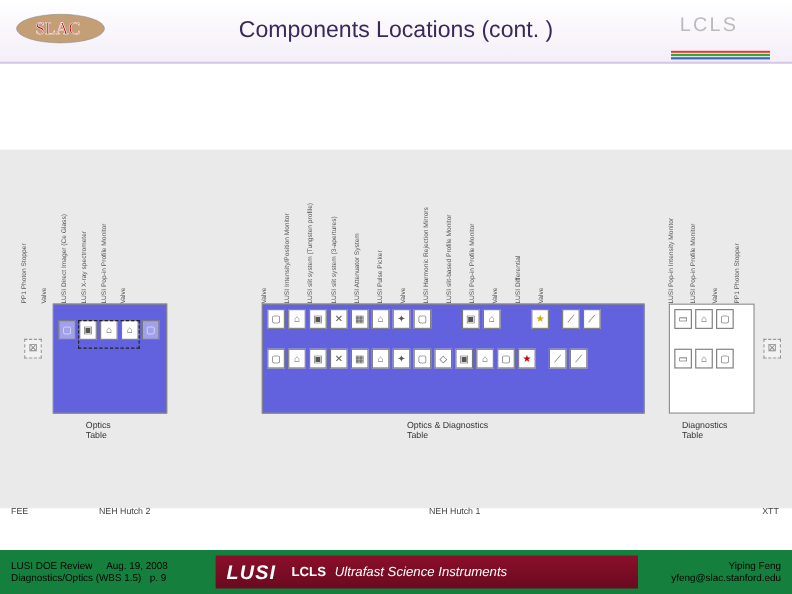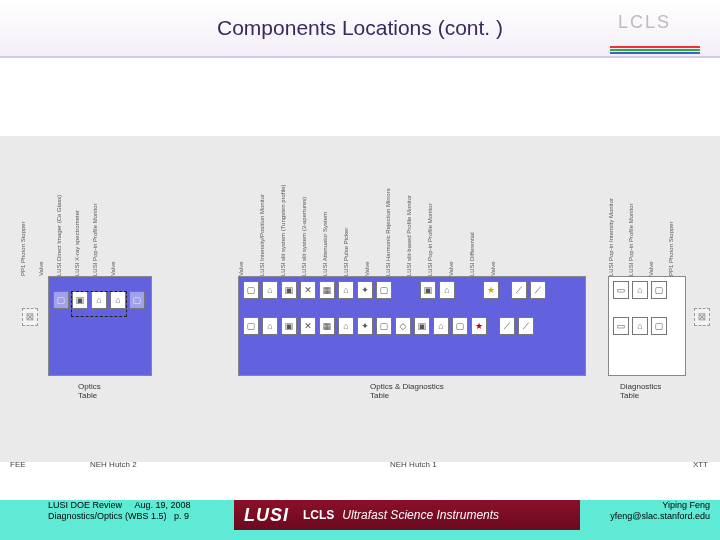--- a/index.html
+++ b/index.html
@@ -202,23 +202,22 @@
     line-height: 16px;
     color: #888;
   }
   .footer {
     position: absolute;
     bottom: 0;
     left: 0;
     width: 720px;
     height: 40px;
     display: flex;
-    align-items: flex-start;
-    background: #5eead4;
-    padding-left: 38px;
+    align-items: center;
+    background: #15803d;
   }
   .footer-left {
     width: 196px;
     padding-left: 10px;
     font-size: 9px;
     line-height: 11px;
   }
   .footer-banner {
     flex: 1;
     height: 30px;
@@ -254,20 +253,26 @@
   }
   .dashbox {
     position: absolute;
     border: 1px dashed #222;
   }
 </style>
 </head>
 <body>
 
 <div class="header">
+  <div class="slac-logo">
+    <svg width="86" height="40">
+      <ellipse cx="43" cy="20" rx="40" ry="13" class="slac-oval"></ellipse>
+      <text x="20" y="25" font-family="Impact" font-size="16" fill="#b00020" stroke="#fff" stroke-width="0.5">SLAC</text>
+    </svg>
+  </div>
   <div class="title">Components Locations (cont. )</div>
   <div class="lcls-logo">
     <span>LCLS</span>
     <svg class="lcls-stripes" width="90" height="10">
       <rect x="0" y="0" width="90" height="2" fill="#e33"></rect>
       <rect x="0" y="3" width="90" height="2" fill="#3a3"></rect>
       <rect x="0" y="6" width="90" height="2" fill="#36c"></rect>
     </svg>
   </div>
 </div>

